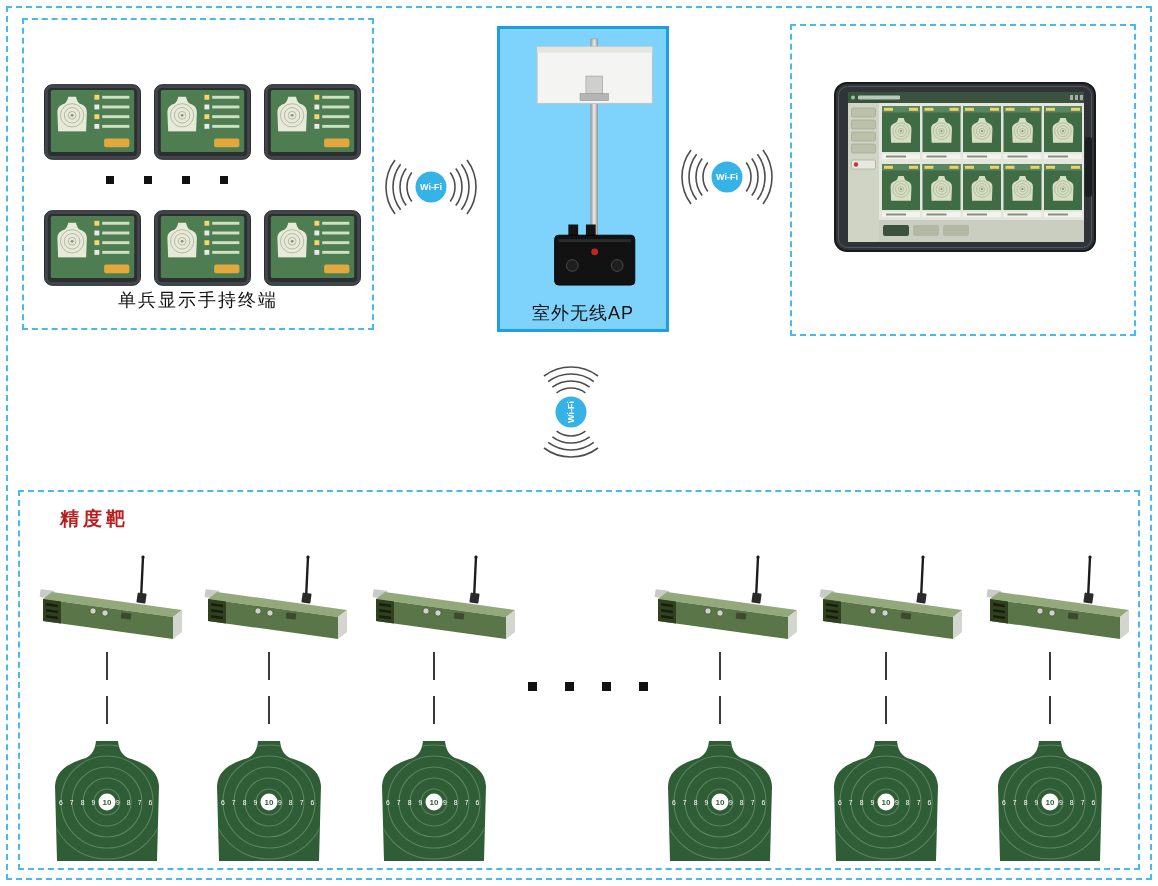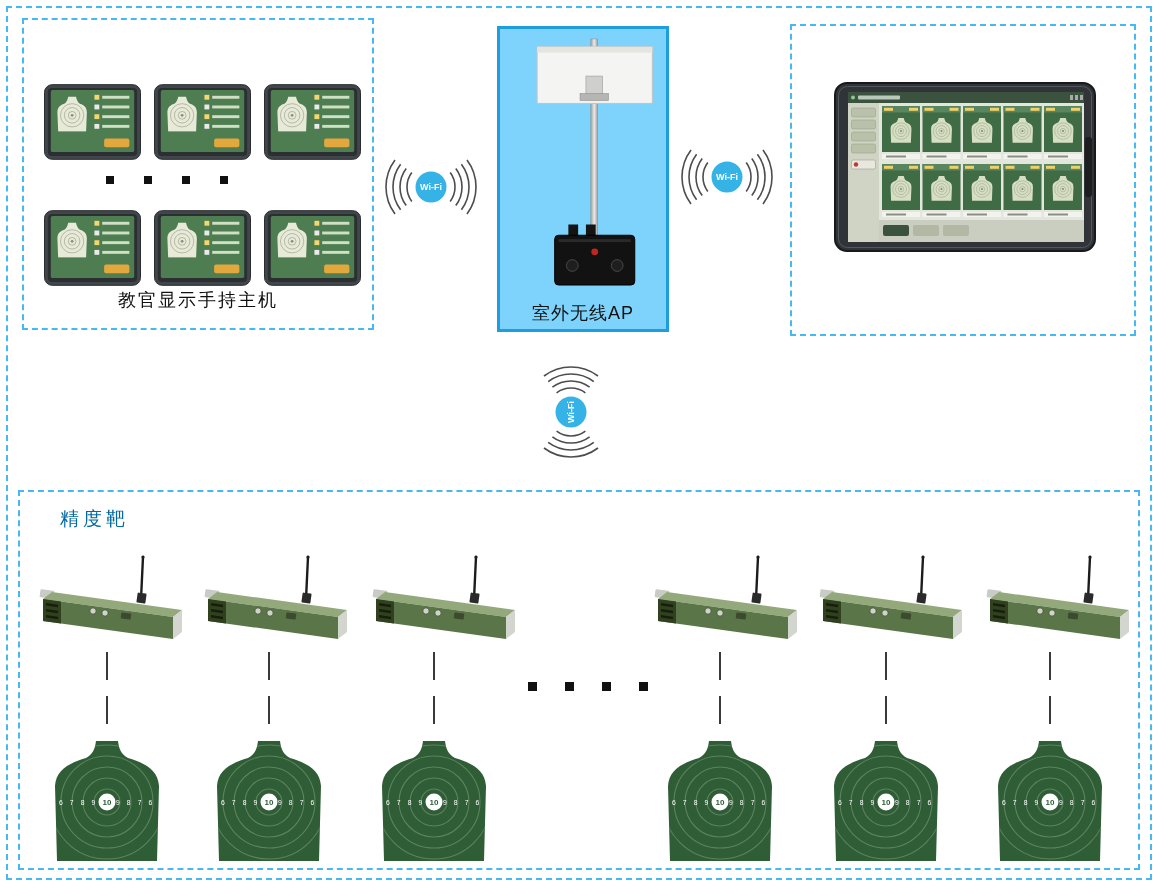--- a/index.html
+++ b/index.html
@@ -134,21 +134,21 @@
       </div>
     <svg class="abs" style="left:20px;top:190px" width="97" height="76">
         <use href="#sym-tablet"></use>
       </svg>
     <svg class="abs" style="left:130px;top:190px" width="97" height="76">
         <use href="#sym-tablet"></use>
       </svg>
     <svg class="abs" style="left:240px;top:190px" width="97" height="76">
         <use href="#sym-tablet"></use>
       </svg>
-    <div class="box-label" style="top:268px">教官显示手持主机</div>
+    <div class="box-label" style="top:268px">单兵显示手持终端</div>
   </div>
 
   <div class="solid-box" style="left:497px;top:26px;width:172px;height:306px">
     <svg class="abs" style="left:0px;top:6px" width="166" height="254" viewBox="0 0 170 260">
       <rect x="93" y="4" width="7" height="216" fill="url(#poleGrad)" stroke="#8e8e8c" stroke-width="0.5"></rect>
       <rect x="38" y="12" width="118" height="58" fill="#f4f4f2" stroke="#c2c2c0"></rect>
       <rect x="38" y="12" width="118" height="6" fill="#e4e4e1"></rect>
       <rect x="88" y="42" width="17" height="22" fill="#cfcfcd" stroke="#9a9a98" stroke-width="0.6"></rect>
       <rect x="82" y="60" width="29" height="7" fill="#b5b5b3" stroke="#8d8d8b" stroke-width="0.6"></rect>
       <rect x="70" y="194" width="10" height="13" fill="#141414"></rect>
@@ -286,21 +286,21 @@
       <use href="#sym-wifi"></use>
     </svg>
   <svg class="wifi-svg" style="left:667px;top:145px" width="120" height="64">
       <use href="#sym-wifi"></use>
     </svg>
   <svg class="wifi-svg wifi-down" style="left:511px;top:380px" width="120" height="64">
       <use href="#sym-wifi"></use>
     </svg>
 
   <div class="dashed-box" style="left:18px;top:490px;width:1122px;height:380px">
-    <div class="abs" style="left:40px;top:14px;font-size:19px;font-weight:400;letter-spacing:4px;color:#0369a1">精度靶</div>
+    <div class="abs" style="left:40px;top:14px;font-size:19px;font-weight:700;letter-spacing:4px;color:#b91c1c">精度靶</div>
 
     <svg class="abs" style="left:17px;top:55px" width="150" height="110">
         <use href="#sym-rail"></use>
       </svg>
     <svg class="abs" style="left:182px;top:55px" width="150" height="110">
         <use href="#sym-rail"></use>
       </svg>
     <svg class="abs" style="left:350px;top:55px" width="150" height="110">
         <use href="#sym-rail"></use>
       </svg>

